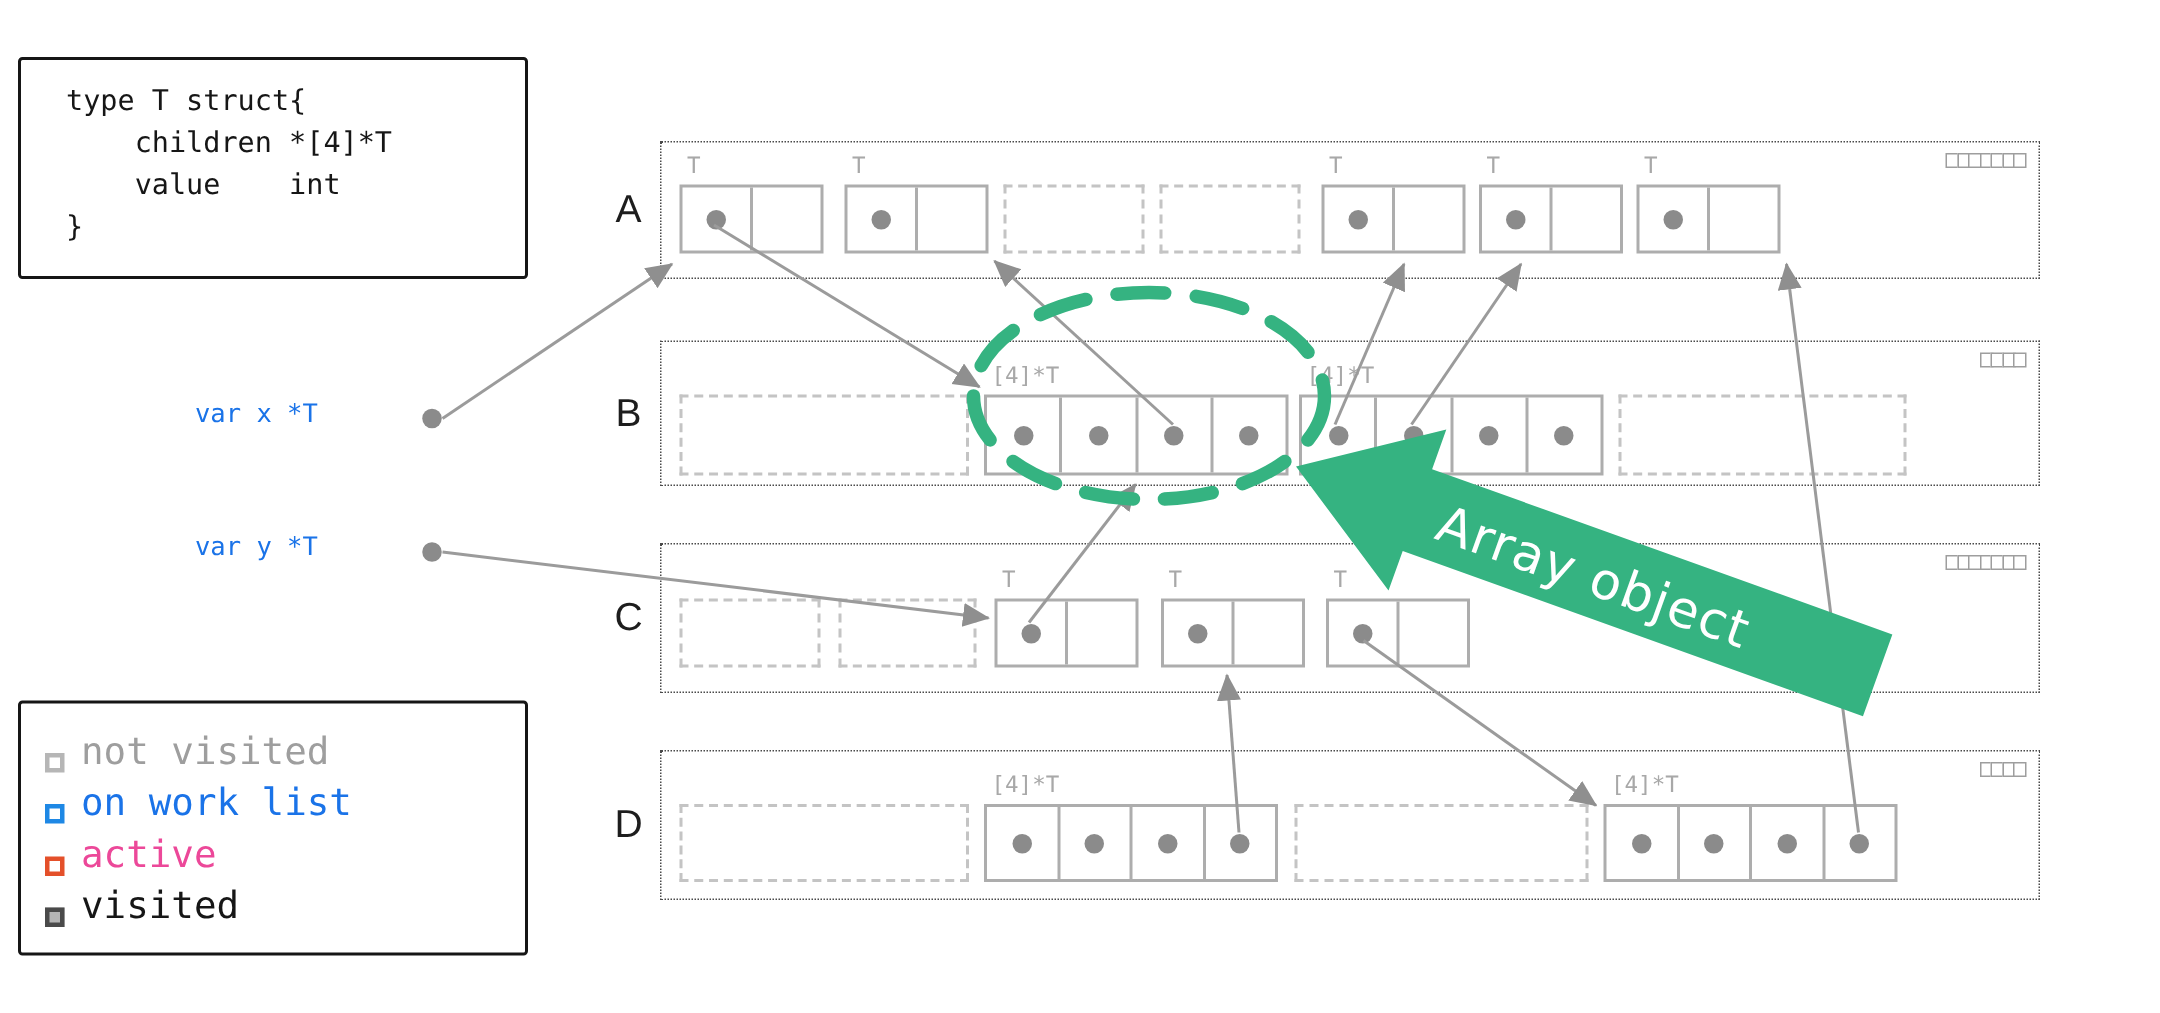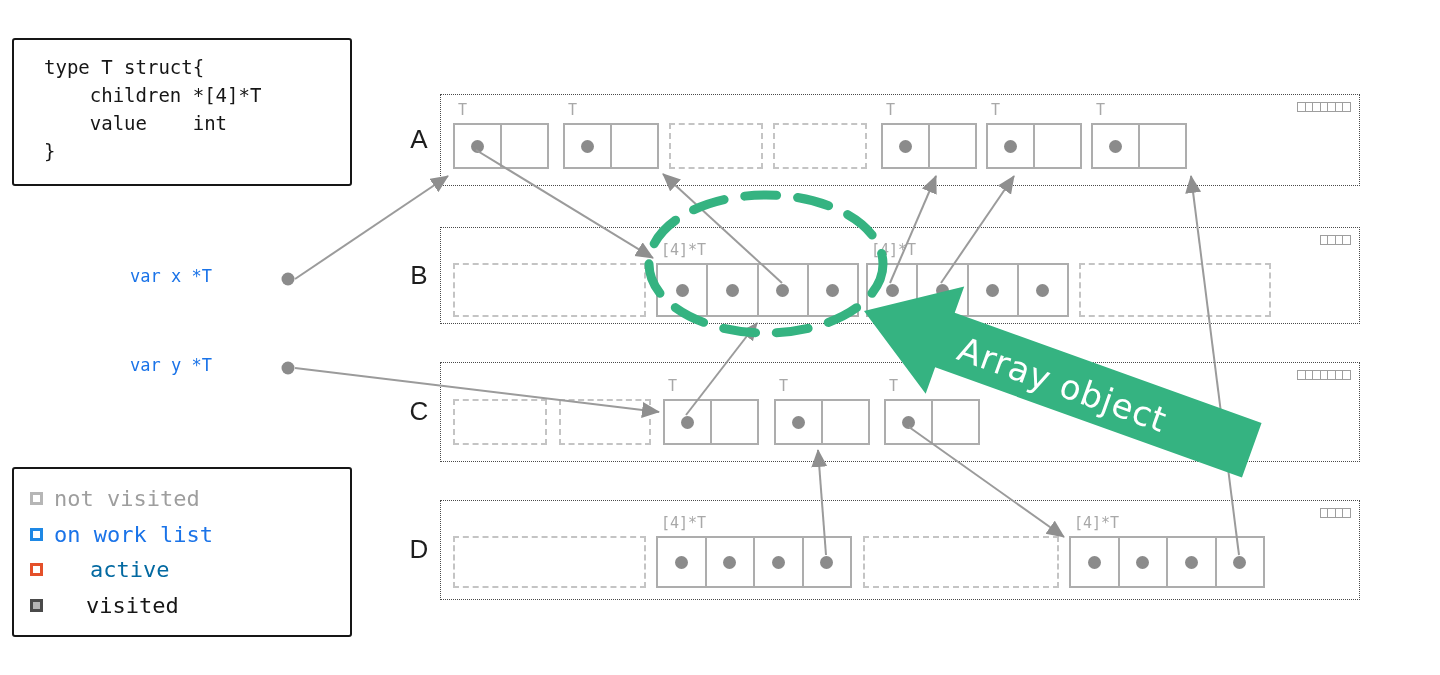--- a/index.html
+++ b/index.html
@@ -8,22 +8,22 @@
   #stage{position:absolute;left:0;top:0;width:1440px;height:675px}
 
   #code-box{position:absolute;left:12px;top:38px;width:340px;height:148px;
     border:2.5px solid #161616;border-radius:3px;padding:13px 30px;
     font-family:"DejaVu Sans Mono","Liberation Mono",monospace;
     font-size:19px;line-height:28px;color:#161616;white-space:pre}
 
   #legend{position:absolute;left:12px;top:467px;width:340px;height:170px;
     border:2.5px solid #161616;border-radius:3px;padding:17px 16px;
     display:flex;flex-direction:column;justify-content:space-between}
-  .legend-item{display:flex;align-items:center;gap:11px;
-    font-family:"DejaVu Sans Mono","Liberation Mono",monospace;font-size:22px}
+  .legend-item{display:flex;align-items:flex-end;gap:11px;
+    font-family:"DejaVu Sans Mono","Liberation Mono",monospace;font-size:25px}
   .swatch{width:13px;height:13px;border:3px solid #999;flex:none}
 
   .var-label{position:absolute;color:#1a73e8;
     font-family:"DejaVu Sans Mono","Liberation Mono",monospace;font-size:17px}
 
   .heap-row{position:absolute;border:1.6px dotted #4a4a4a;background:transparent}
   .row-label{position:absolute;font-size:26px;color:#1d1d1d;width:30px;text-align:center}
   .mark-grid{position:absolute;right:8px;top:7px;display:flex}
   .mark-cell{width:9px;height:10px;border:1.5px solid #9e9e9e;margin-left:-1.5px;background:#fff}
   .slot-label{position:absolute;color:#a8a8a8;
@@ -58,25 +58,25 @@
       <div class="legend-item">
         <span class="swatch" style="border-color: rgb(182, 182, 182); background: rgb(255, 255, 255);"></span>
         <span style="color: rgb(158, 158, 158);">not visited</span>
       </div>
       <div class="legend-item">
         <span class="swatch" style="border-color: rgb(30, 136, 229); background: rgb(255, 255, 255);"></span>
         <span style="color: rgb(26, 115, 232);">on work list</span>
       </div>
       <div class="legend-item">
         <span class="swatch" style="border-color: rgb(228, 80, 42); background: rgb(255, 255, 255);"></span>
-        <span style="color: #0369a1; margin-left: 36px;">active</span>
+        <span style="color: #ec4899;">active</span>
       </div>
       <div class="legend-item">
         <span class="swatch" style="border-color: rgb(74, 74, 74); background: rgb(181, 181, 181);"></span>
-        <span style="color: rgb(22, 22, 22); margin-left: 32px;">visited</span>
+        <span style="color: rgb(22, 22, 22);">visited</span>
       </div>
     </div>
 
   <svg id="overlay" width="1440" height="675" viewBox="0 0 1440 675">
     <defs>
       <marker id="ah" markerWidth="10" markerHeight="9" refX="8.5" refY="4" orient="auto">
         <path d="M0,0 L9,4 L0,8 Z" fill="#8f8f8f"></path>
       </marker>
     </defs>
     <g id="ptr-layer">

